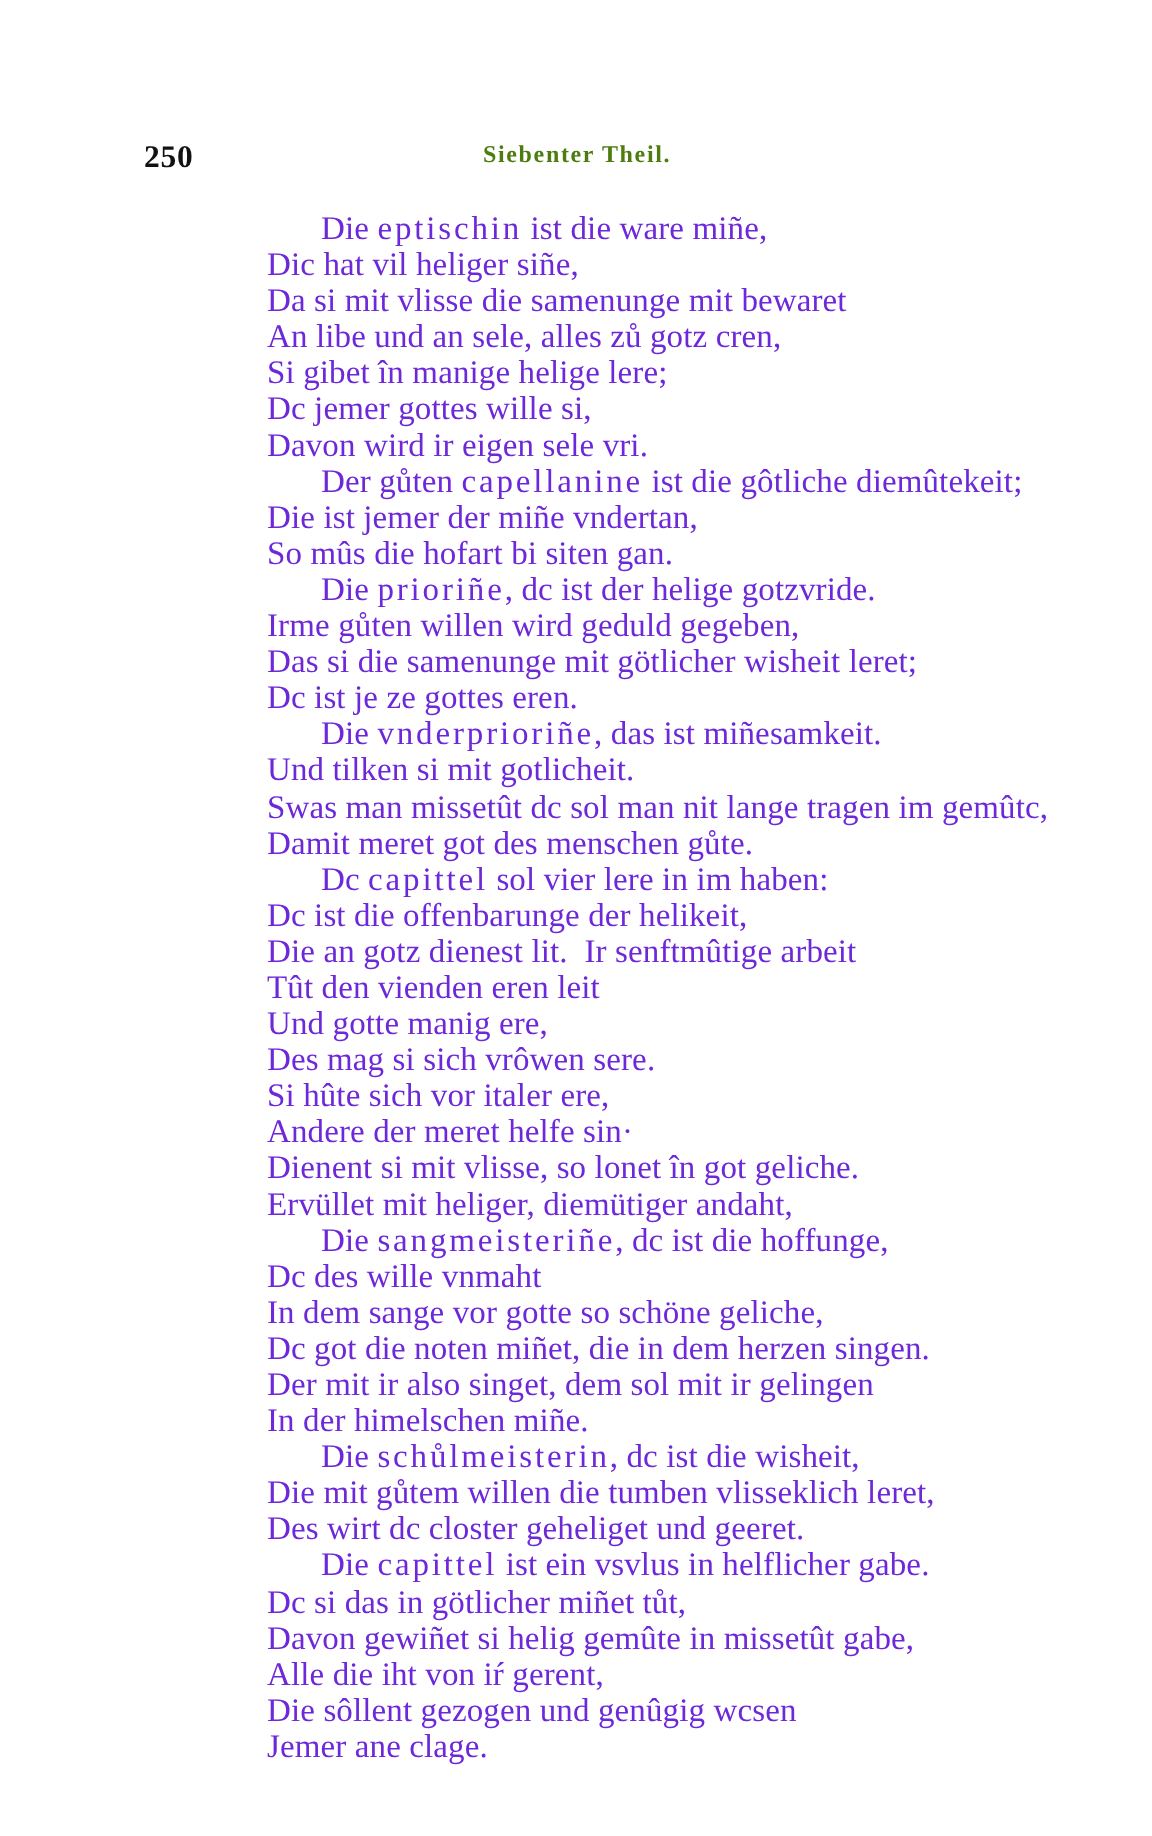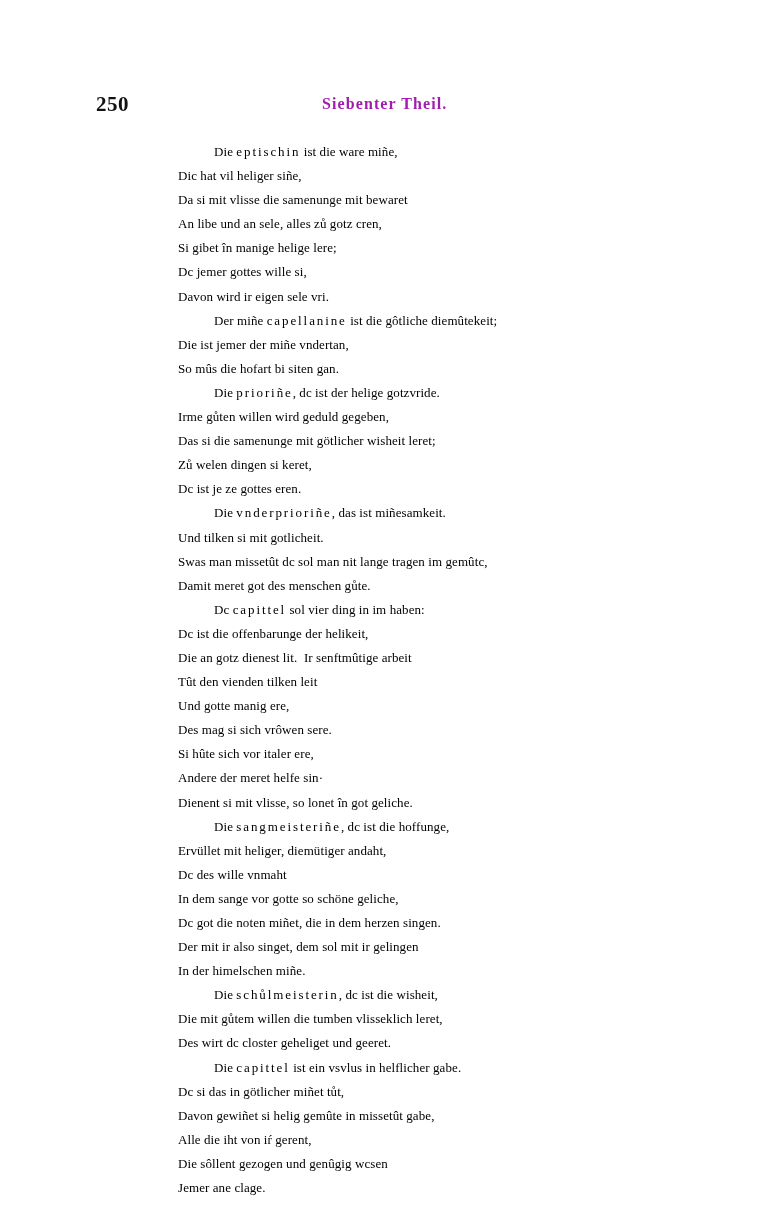--- a/index.html
+++ b/index.html
@@ -40,35 +40,35 @@
     color: #121212;
   }
   .head-title {
     position: absolute;
     left: 226px;
     top: 3px;
     font-family: "Liberation Serif", serif;
     font-weight: bold;
     font-size: 16px;
     letter-spacing: 1.1px;
-    color: #a21caf;
+    color: #4d7c0f;
   }
   
   .body-text {
     position: absolute;
     left: 178px;
     top: 140px;
     width: 520px;
   }
   .line {
     font-family: "Liberation Serif", serif;
-    font-size: 13px;
+    font-size: 22px;
     line-height: 24.1px;
     white-space: pre;
-    color: #000000;
+    color: #6d28d9;
     letter-spacing: 0.08px;
   }
   .line.indent {
     padding-left: 36px;
   }
   
   .sp {
     letter-spacing: 1.9px;
   }
 </style>
@@ -83,43 +83,42 @@
   </div>
 
   <div class="body-text">
       <div class="line indent"><span>Die </span><span class="sp">eptischin</span><span> ist die ware miñe,</span></div>
       <div class="line">Dic hat vil heliger siñe,</div>
       <div class="line">Da si mit vlisse die samenunge mit bewaret</div>
       <div class="line">An libe und an sele, alles zů gotz cren,</div>
       <div class="line">Si gibet în manige helige lere;</div>
       <div class="line">Dc jemer gottes wille si,</div>
       <div class="line">Davon wird ir eigen sele vri.</div>
-      <div class="line indent"><span>Der miñe </span><span class="sp">capellanine</span><span> ist die gôtliche diemûtekeit;</span></div>
+      <div class="line indent"><span>Der gůten </span><span class="sp">capellanine</span><span> ist die gôtliche diemûtekeit;</span></div>
       <div class="line">Die ist jemer der miñe vndertan,</div>
       <div class="line">So mûs die hofart bi siten gan.</div>
       <div class="line indent"><span>Die </span><span class="sp">prioriñe</span><span>, dc ist der helige gotzvride.</span></div>
       <div class="line">Irme gůten willen wird geduld gegeben,</div>
       <div class="line">Das si die samenunge mit götlicher wisheit leret;</div>
-      <div class="line">Zů welen dingen si keret,</div>
       <div class="line">Dc ist je ze gottes eren.</div>
       <div class="line indent"><span>Die </span><span class="sp">vnderprioriñe</span><span>, das ist miñesamkeit.</span></div>
       <div class="line">Und tilken si mit gotlicheit.</div>
       <div class="line">Swas man missetût dc sol man nit lange tragen im gemûtc,</div>
       <div class="line">Damit meret got des menschen gůte.</div>
-      <div class="line indent"><span>Dc </span><span class="sp">capittel</span><span> sol vier ding in im haben:</span></div>
+      <div class="line indent"><span>Dc </span><span class="sp">capittel</span><span> sol vier lere in im haben:</span></div>
       <div class="line">Dc ist die offenbarunge der helikeit,</div>
       <div class="line">Die an gotz dienest lit.  Ir senftmûtige arbeit</div>
-      <div class="line">Tût den vienden tilken leit</div>
+      <div class="line">Tût den vienden eren leit</div>
       <div class="line">Und gotte manig ere,</div>
       <div class="line">Des mag si sich vrôwen sere.</div>
       <div class="line">Si hûte sich vor italer ere,</div>
       <div class="line">Andere der meret helfe sin·</div>
       <div class="line">Dienent si mit vlisse, so lonet în got geliche.</div>
+      <div class="line">Ervüllet mit heliger, diemütiger andaht,</div>
       <div class="line indent"><span>Die </span><span class="sp">sangmeisteriñe</span><span>, dc ist die hoffunge,</span></div>
-      <div class="line">Ervüllet mit heliger, diemütiger andaht,</div>
       <div class="line">Dc des wille vnmaht</div>
       <div class="line">In dem sange vor gotte so schöne geliche,</div>
       <div class="line">Dc got die noten miñet, die in dem herzen singen.</div>
       <div class="line">Der mit ir also singet, dem sol mit ir gelingen</div>
       <div class="line">In der himelschen miñe.</div>
       <div class="line indent"><span>Die </span><span class="sp">schůlmeisterin</span><span>, dc ist die wisheit,</span></div>
       <div class="line">Die mit gůtem willen die tumben vlisseklich leret,</div>
       <div class="line">Des wirt dc closter geheliget und geeret.</div>
       <div class="line indent"><span>Die </span><span class="sp">capittel</span><span> ist ein vsvlus in helflicher gabe.</span></div>
       <div class="line">Dc si das in götlicher miñet tůt,</div>

